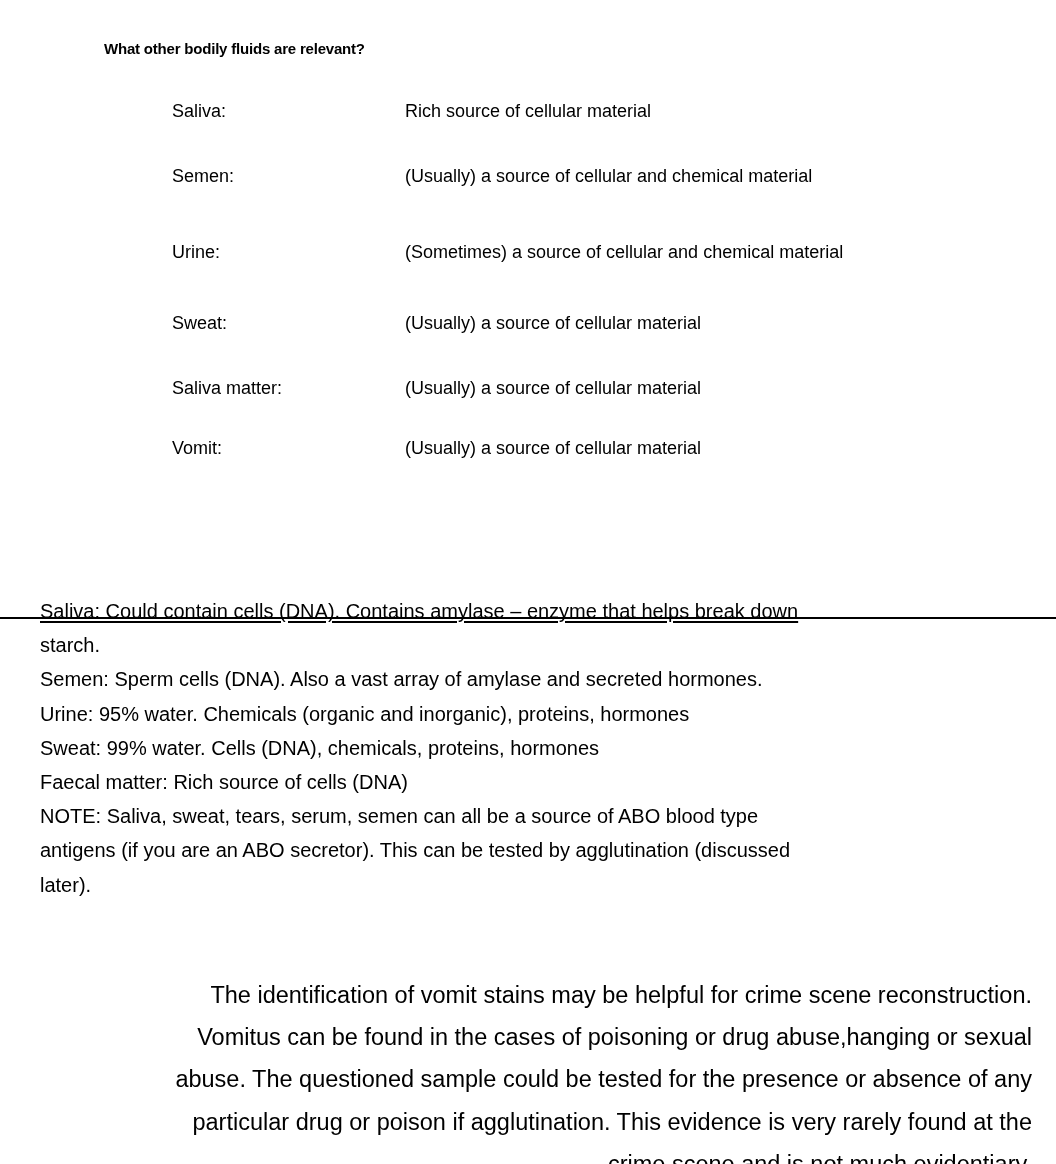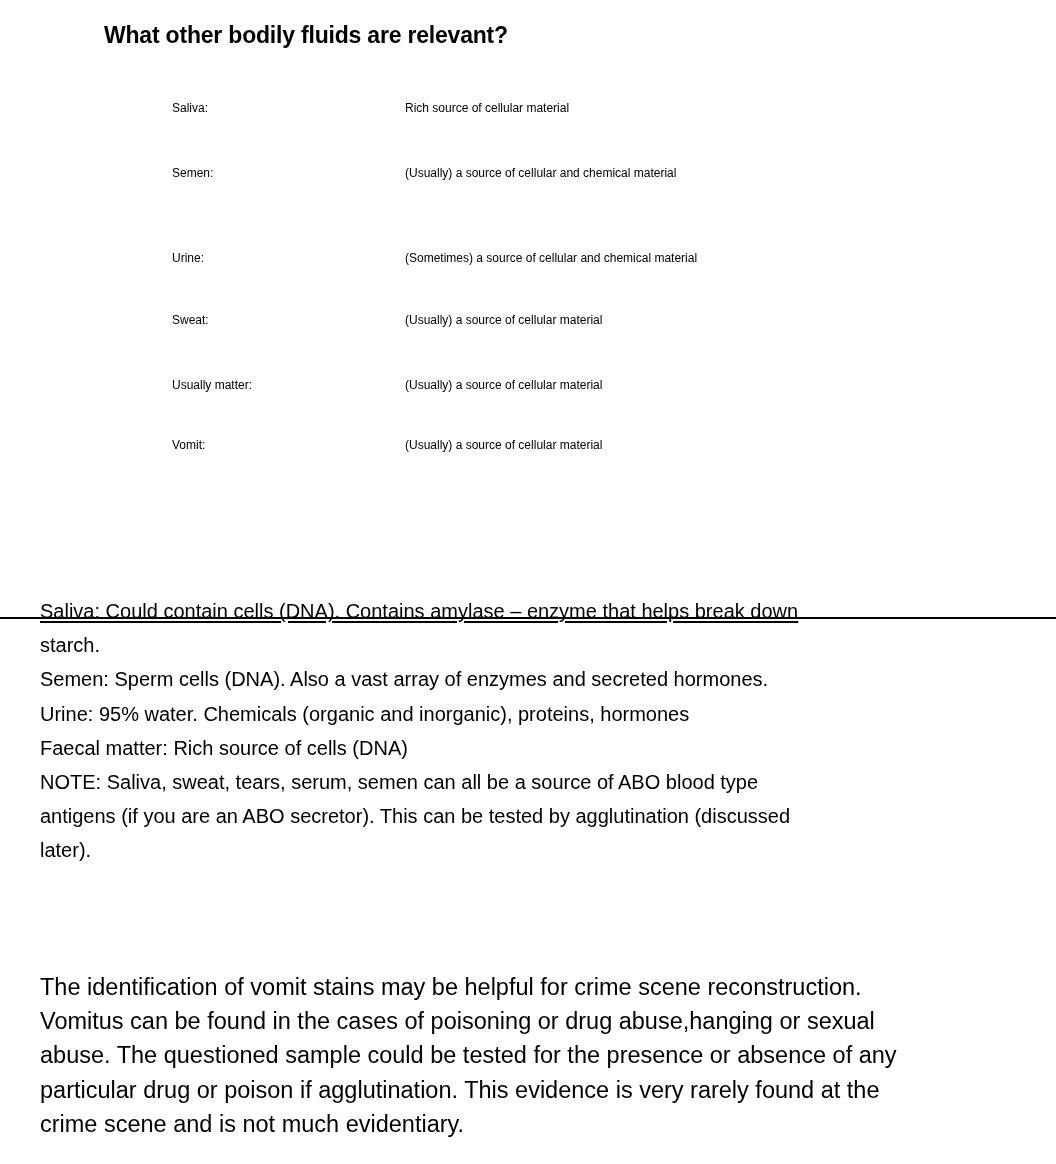--- a/index.html
+++ b/index.html
@@ -11,32 +11,32 @@
       width: 1056px;
       height: 1164px;
       position: relative;
       overflow: hidden;
       font-family: "Liberation Sans", "DejaVu Sans", sans-serif;
       color: #000000;
     }
     .slide-title {
       position: absolute;
       left: 104px;
-      top: 22px;
-      font-size: 23px;
+      top: 40px;
+      font-size: 15px;
       font-weight: bold;
       letter-spacing: -0.2px;
       white-space: nowrap;
     }
     .fluid-row {
       position: absolute;
       left: 0;
       width: 984px;
       height: 24px;
-      font-size: 12px;
+      font-size: 18px;
       white-space: nowrap;
     }
     .fluid-name {
       position: absolute;
       left: 172px;
       top: 0;
     }
     .fluid-desc {
       position: absolute;
       left: 376px;
@@ -69,63 +69,65 @@
     }
     .vomit-block {
       position: absolute;
       left: 40px;
       top: 970px;
       width: 1000px;
       font-size: 23.5px;
       line-height: 34.2px;
     }
     .vomit-block p {
-      margin: 0;
+      margin: 8px;
       white-space: nowrap;
+      text-align: right;
     }
   </style>
 </head>
 <body>
 
 <div class="slide-title">What other bodily fluids are relevant?</div>
 
 <div>
   <div class="fluid-row" style="top:101px;">
     <span class="fluid-name">Saliva:</span>
     <span class="fluid-desc">Rich source of cellular material</span>
   </div>
   <div class="fluid-row" style="top:166px;padding-left:24px;">
     <span class="fluid-name">Semen:</span>
     <span class="fluid-desc">(Usually) a source of cellular and chemical material</span>
   </div>
-  <div class="fluid-row" style="top:251px;padding-left:27px;">
+  <div class="fluid-row" style="top:242px;padding-left:27px;">
     <span class="fluid-name">Urine:</span>
     <span class="fluid-desc">(Sometimes) a source of cellular and chemical material</span>
   </div>
   <div class="fluid-row" style="top:313px;">
     <span class="fluid-name">Sweat:</span>
     <span class="fluid-desc">(Usually) a source of cellular material</span>
   </div>
   <div class="fluid-row" style="top:378px;">
-    <span class="fluid-name">Usually matter:</span>
+    <span class="fluid-name">Saliva matter:</span>
     <span class="fluid-desc">(Usually) a source of cellular material</span>
   </div>
   <div class="fluid-row" style="top:438px;">
     <span class="fluid-name">Vomit:</span>
     <span class="fluid-desc">(Usually) a source of cellular material</span>
   </div>
 </div>
 
 <div class="divider-line"></div>
 
 <div class="notes-block">
   <p class="notes-first">Saliva: Could contain cells (DNA). Contains amylase – enzyme that helps break down</p>
   <p>starch.</p>
-  <p>Semen: Sperm cells (DNA). Also a vast array of enzymes and secreted hormones.</p>
+  <p>Semen: Sperm cells (DNA). Also a vast array of amylase and secreted hormones.</p>
   <p>Urine: 95% water. Chemicals (organic and inorganic), proteins, hormones</p>
+  <p>Sweat: 99% water. Cells (DNA), chemicals, proteins, hormones</p>
   <p>Faecal matter: Rich source of cells (DNA)</p>
   <p>NOTE: Saliva, sweat, tears, serum, semen can all be a source of ABO blood type</p>
   <p>antigens (if you are an ABO secretor). This can be tested by agglutination (discussed</p>
   <p>later).</p>
 </div>
 
 <div class="vomit-block">
   <p>The identification of vomit stains may be helpful for crime scene reconstruction.</p>
   <p>Vomitus can be found in the cases of poisoning or drug abuse,hanging or sexual</p>
   <p>abuse. The questioned sample could be tested for the presence or absence of any</p>

